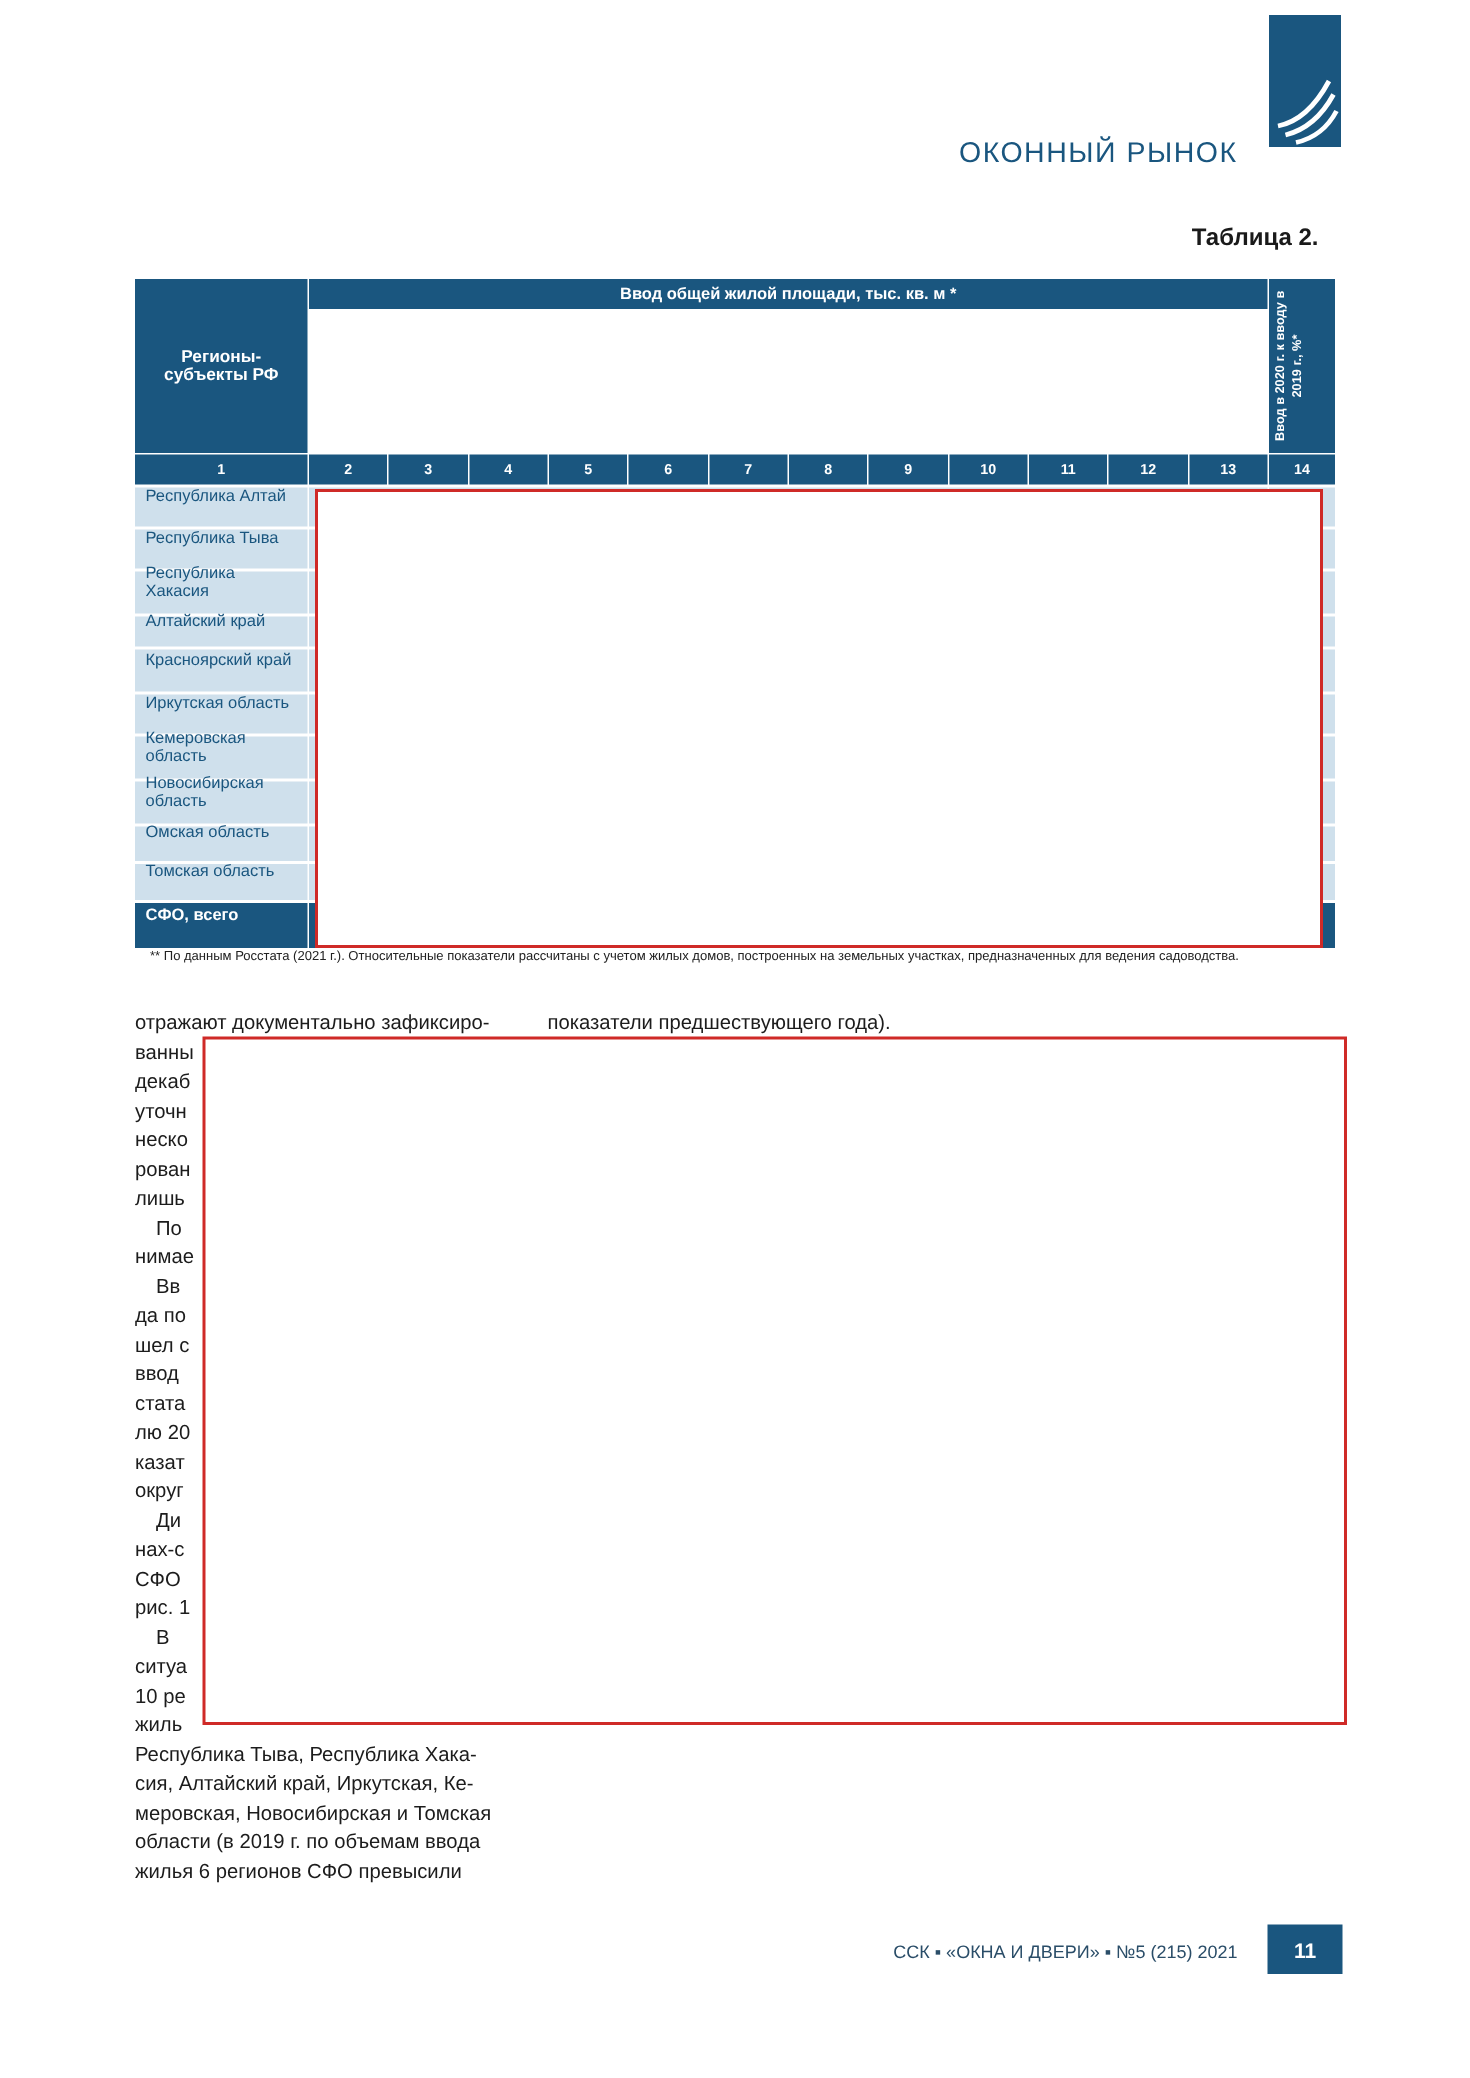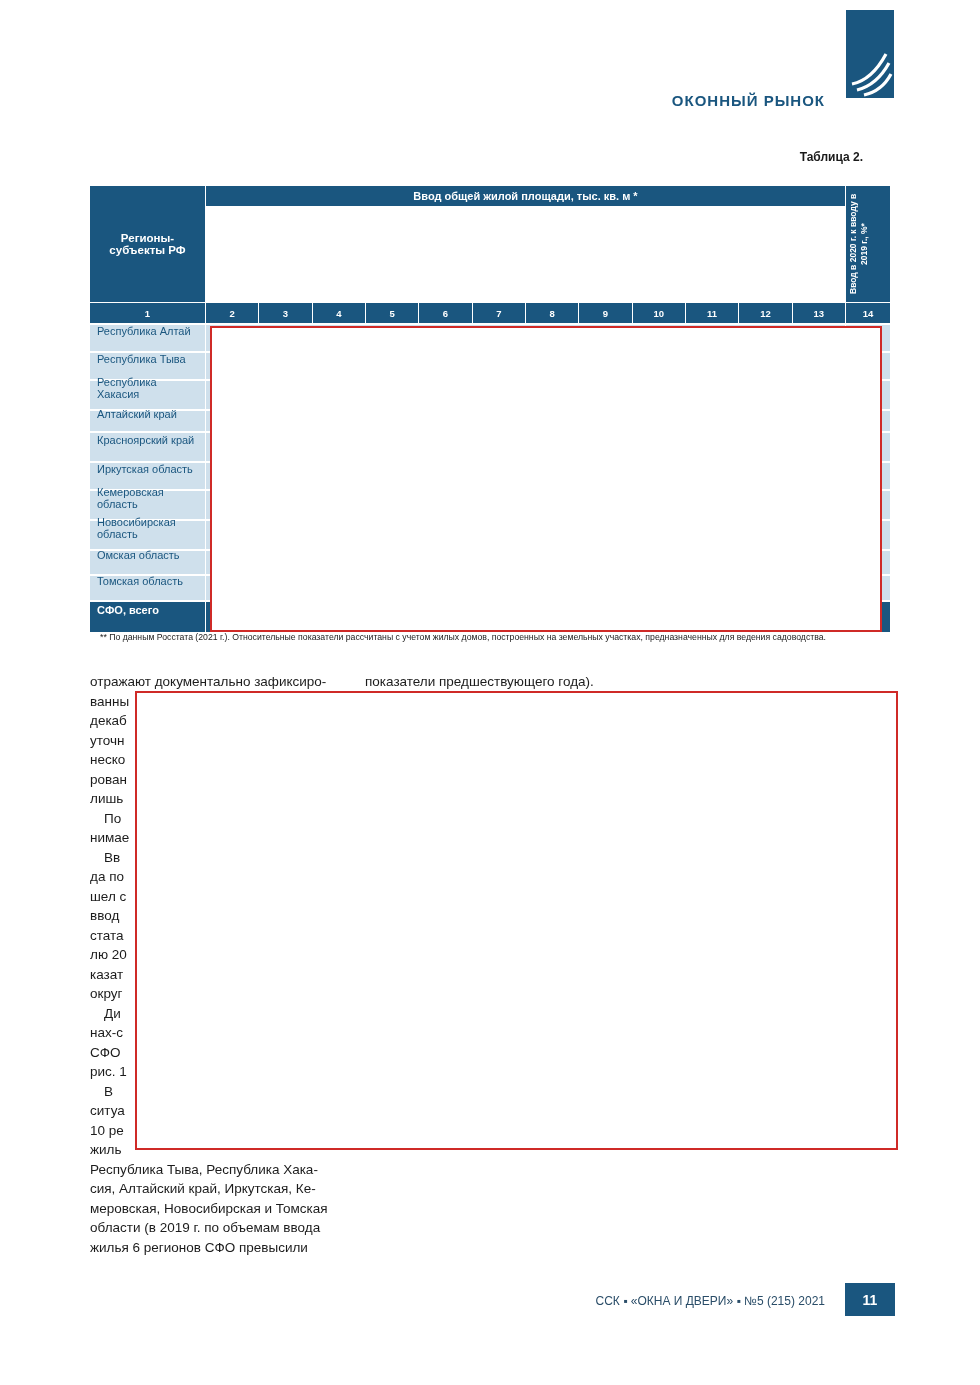--- a/index.html
+++ b/index.html
@@ -6,25 +6,25 @@
     --brand:#1a567f;
     --row:#cfe0ec;
     --red:#cf2a27;
   }
   *{box-sizing:border-box;margin:0;padding:0;}
   body{background:#fff;font-family:"Liberation Sans",sans-serif;}
   .page{position:relative;width:980px;height:1385px;background:#fff;overflow:hidden;}
 
   
   .logo-box{position:absolute;left:846px;top:10px;width:48px;height:88px;background:var(--brand);}
-  .section-title{position:absolute;right:155px;top:92px;font-size:15px;font-weight:bold;
+  .section-title{position:absolute;right:155px;top:92px;font-size:19px;font-weight:normal;
     color:var(--brand);letter-spacing:1px;}
 
   
-  .table-label{position:absolute;right:117px;top:150px;font-size:12px;font-weight:bold;color:#1a1a1a;text-align:center;}
+  .table-label{position:absolute;right:101px;top:150px;font-size:16px;font-weight:bold;color:#1a1a1a;text-align:center;}
   .table-title{position:absolute;left:90px;top:169px;width:800px;text-align:center;
     font-size:12.5px;font-weight:bold;color:var(--brand);}
 
   
   .tbl{position:absolute;left:90px;top:186px;width:800px;background:#fff;}
   .tbl-head{display:flex;gap:1px;margin-bottom:1px;}
   .region-head{width:115px;background:var(--brand);color:#fff;font-weight:bold;font-size:11.5px;
     display:flex;align-items:center;justify-content:center;text-align:center;padding:4px;height:116px;}
   .head-mid{flex:1;display:flex;flex-direction:column;gap:18px;text-align:center;}
   .span-head{height:20px;background:var(--brand);color:#fff;font-weight:bold;font-size:11px;

